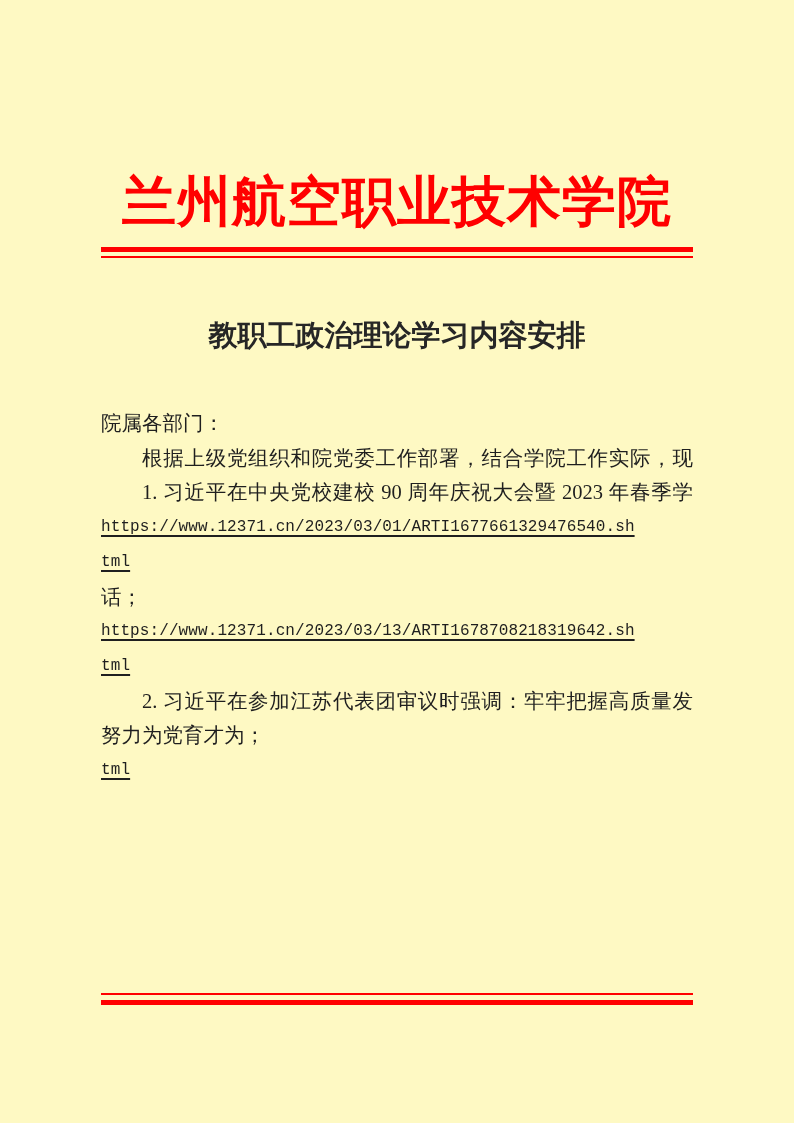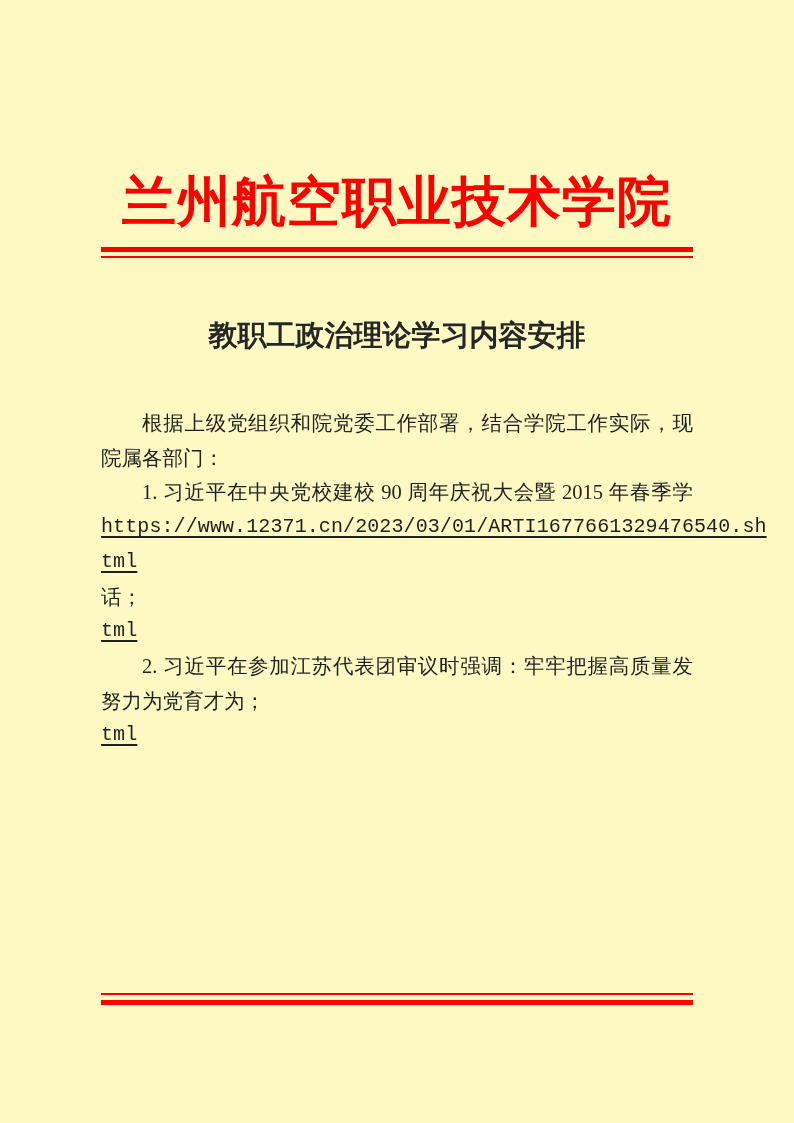--- a/index.html
+++ b/index.html
@@ -48,47 +48,48 @@
     left: 101px;
     width: 592px;
     font-size: 20.5px;
     line-height: 34.7px;
   }
   .line { white-space: pre-wrap; }
   .indent { text-indent: 41px; }
   .jfy { text-align: justify; text-align-last: justify; }
   .url {
     font-family: "Liberation Mono", "DejaVu Sans Mono", monospace;
-    font-size: 20px;
+    font-size: 16px;
     letter-spacing: 0.1px;
     text-decoration: underline;
     text-underline-offset: 4px;
     text-decoration-thickness: 1.5px;
     color: #1f1f1f;
   }
 </style>
 </head>
 <body>
 
 <div class="page">
 
   <h1 class="letterhead-title">兰州航空职业技术学院</h1>
 
   <div class="rule rule-top-thick"></div>
   <div class="rule rule-top-thin"></div>
 
   <h2 class="doc-title">教职工政治理论学习内容安排</h2>
 
   <div class="body-block">
+    <div class="line">院属各部门：</div>
     <div class="line indent jfy">根据上级党组织和院党委工作部署，结合学院工作实际，现</div>
-    <div class="line">院属各部门：</div>
-    <div class="line indent jfy">1. 习近平在中央党校建校 90 周年庆祝大会暨 2015 年春季学</div>
+    <div class="line indent jfy">1. 习近平在中央党校建校 90 周年庆祝大会暨 2023 年春季学</div>
     <div class="line url">https://www.12371.cn/2023/03/01/ARTI1677661329476540.sh</div>
     <div class="line url">tml</div>
     <div class="line">话；</div>
+    <div class="line url">https://www.12371.cn/2023/03/13/ARTI1678708218319642.sh</div>
     <div class="line url">tml</div>
     <div class="line indent jfy">2. 习近平在参加江苏代表团审议时强调：牢牢把握高质量发</div>
     <div class="line">努力为党育才为；</div>
     <div class="line url">tml</div>
   </div>
 
   <div class="rule rule-bottom-thin"></div>
   <div class="rule rule-bottom-thick"></div>
 
 </div>

